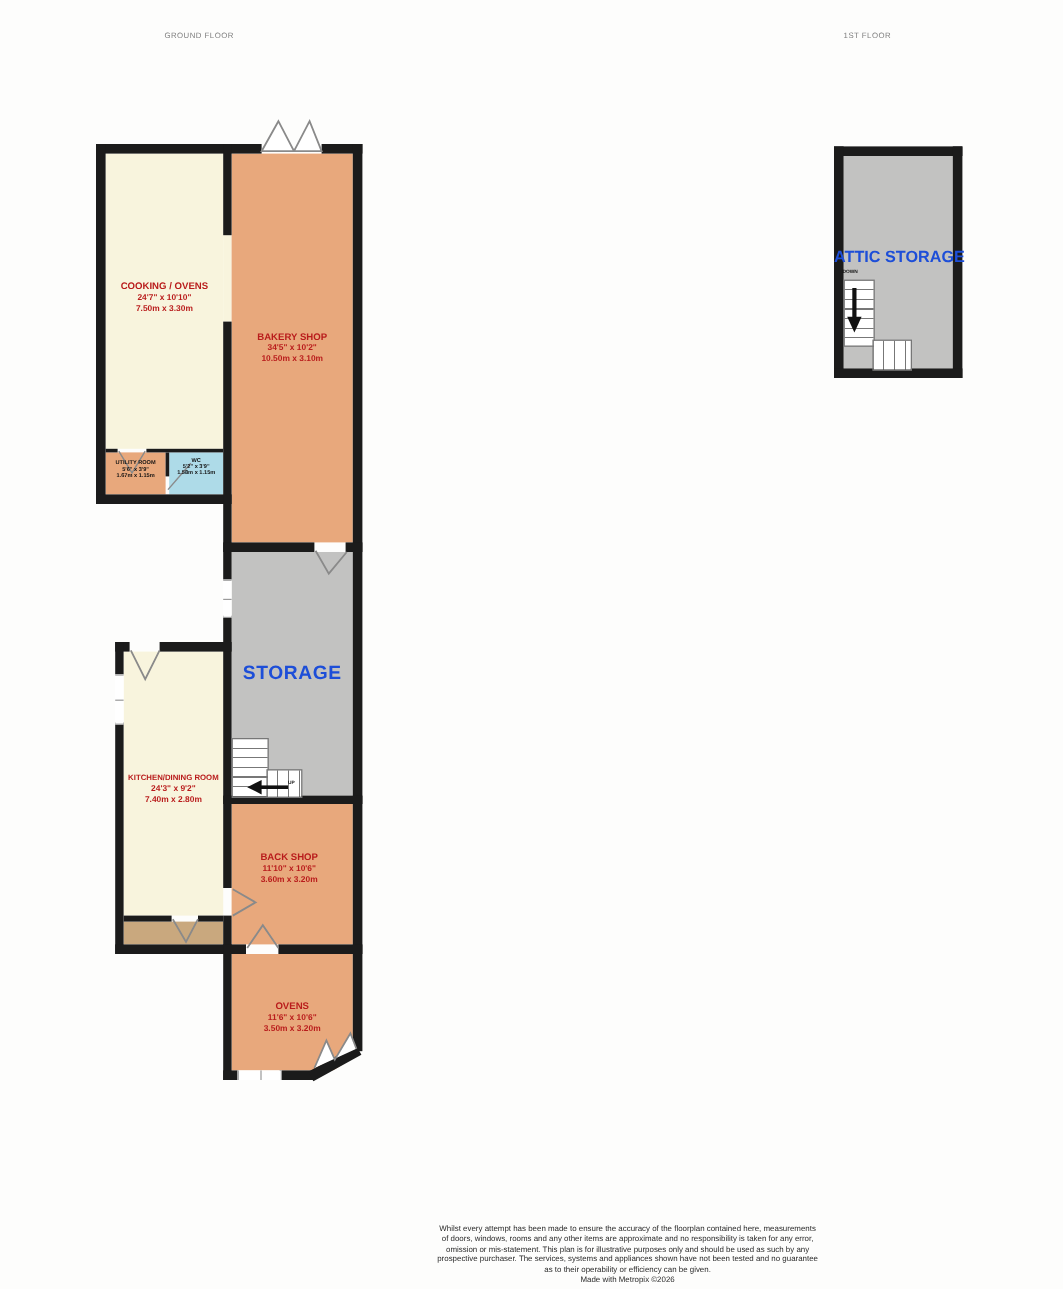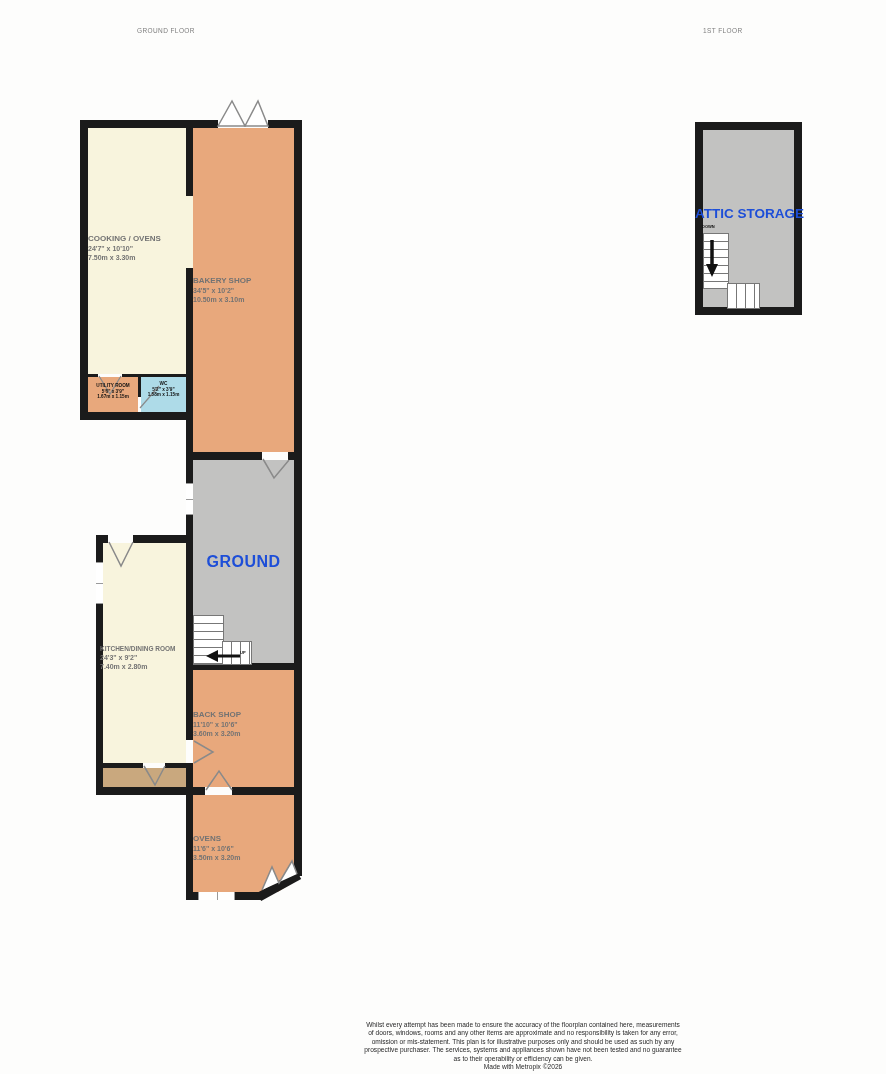--- a/index.html
+++ b/index.html
@@ -10,21 +10,21 @@
   .wall{position:absolute;background:#1b1b1b;}
   .threshold{position:absolute;background:#9a9a9a;}
   .window-v{position:absolute;background:#fff;border-top:1px solid #9a9a9a;border-bottom:1px solid #9a9a9a;}
   .window-v::after{content:'';position:absolute;left:0;right:0;top:50%;height:1px;background:#9a9a9a;}
   .window-h{position:absolute;background:#fff;border-left:1px solid #9a9a9a;border-right:1px solid #9a9a9a;}
   .window-h::after{content:'';position:absolute;top:0;bottom:0;left:50%;width:1px;background:#9a9a9a;}
   .stairs-h{position:absolute;border:1px solid #777;
             background:repeating-linear-gradient(to bottom,#fff 0 7px,#777 7px 8px);}
   .stairs-v{position:absolute;border:1px solid #777;
             background:repeating-linear-gradient(to right,#fff 0 8px,#777 8px 9px);}
-  .roomtext{position:absolute;text-align:left;color:#737373;font-weight:bold;}
+  .roomtext{position:absolute;text-align:center;color:#b91c1c;font-weight:bold;}
   .rname{font-size:8px;line-height:9.5px;white-space:nowrap;}
   .rname-sm{font-size:6.5px;line-height:8px;white-space:nowrap;}
   .rdim{font-size:7px;line-height:9px;white-space:nowrap;}
   .tiny{position:absolute;text-align:center;color:#111;font-weight:bold;
         font-size:6.5px;line-height:7.5px;transform:scale(0.72);transform-origin:top center;white-space:nowrap;}
   .tiny-left{position:absolute;color:#111;font-weight:bold;font-size:6.5px;
         transform:scale(0.62);transform-origin:top left;white-space:nowrap;}
   .big-label{position:absolute;text-align:center;color:#1d4ed8;font-weight:bold;white-space:nowrap;}
   #footer{position:absolute;left:263px;top:1021px;width:520px;text-align:center;
           color:#2a2a2a;font-size:6.6px;line-height:8.4px;}
@@ -139,21 +139,21 @@
     <div>5'6" x 3'9"</div>
     <div>1.67m x 1.15m</div>
   </div>
 
   <div class="tiny" style="left:139px;top:381px;width:49px">
     <div>WC</div>
     <div>5'2" x 3'9"</div>
     <div>1.58m x 1.15m</div>
   </div>
 
-  <div class="big-label" style="left:193px;top:553px;width:101px;font-size:16px;letter-spacing:.5px">GROUND</div>
+  <div class="big-label" style="left:193px;top:553px;width:101px;font-size:16px;letter-spacing:.5px">STORAGE</div>
 
   <div class="roomtext" style="left:100px;top:645px;width:89px">
     <div class="rname-sm">KITCHEN/DINING ROOM</div>
     <div class="rdim">24'3" x 9'2"</div>
     <div class="rdim">7.40m x 2.80m</div>
   </div>
 
   <div class="roomtext" style="left:193px;top:710px;width:96px">
     <div class="rname">BACK SHOP</div>
     <div class="rdim">11'10" x 10'6"</div>

